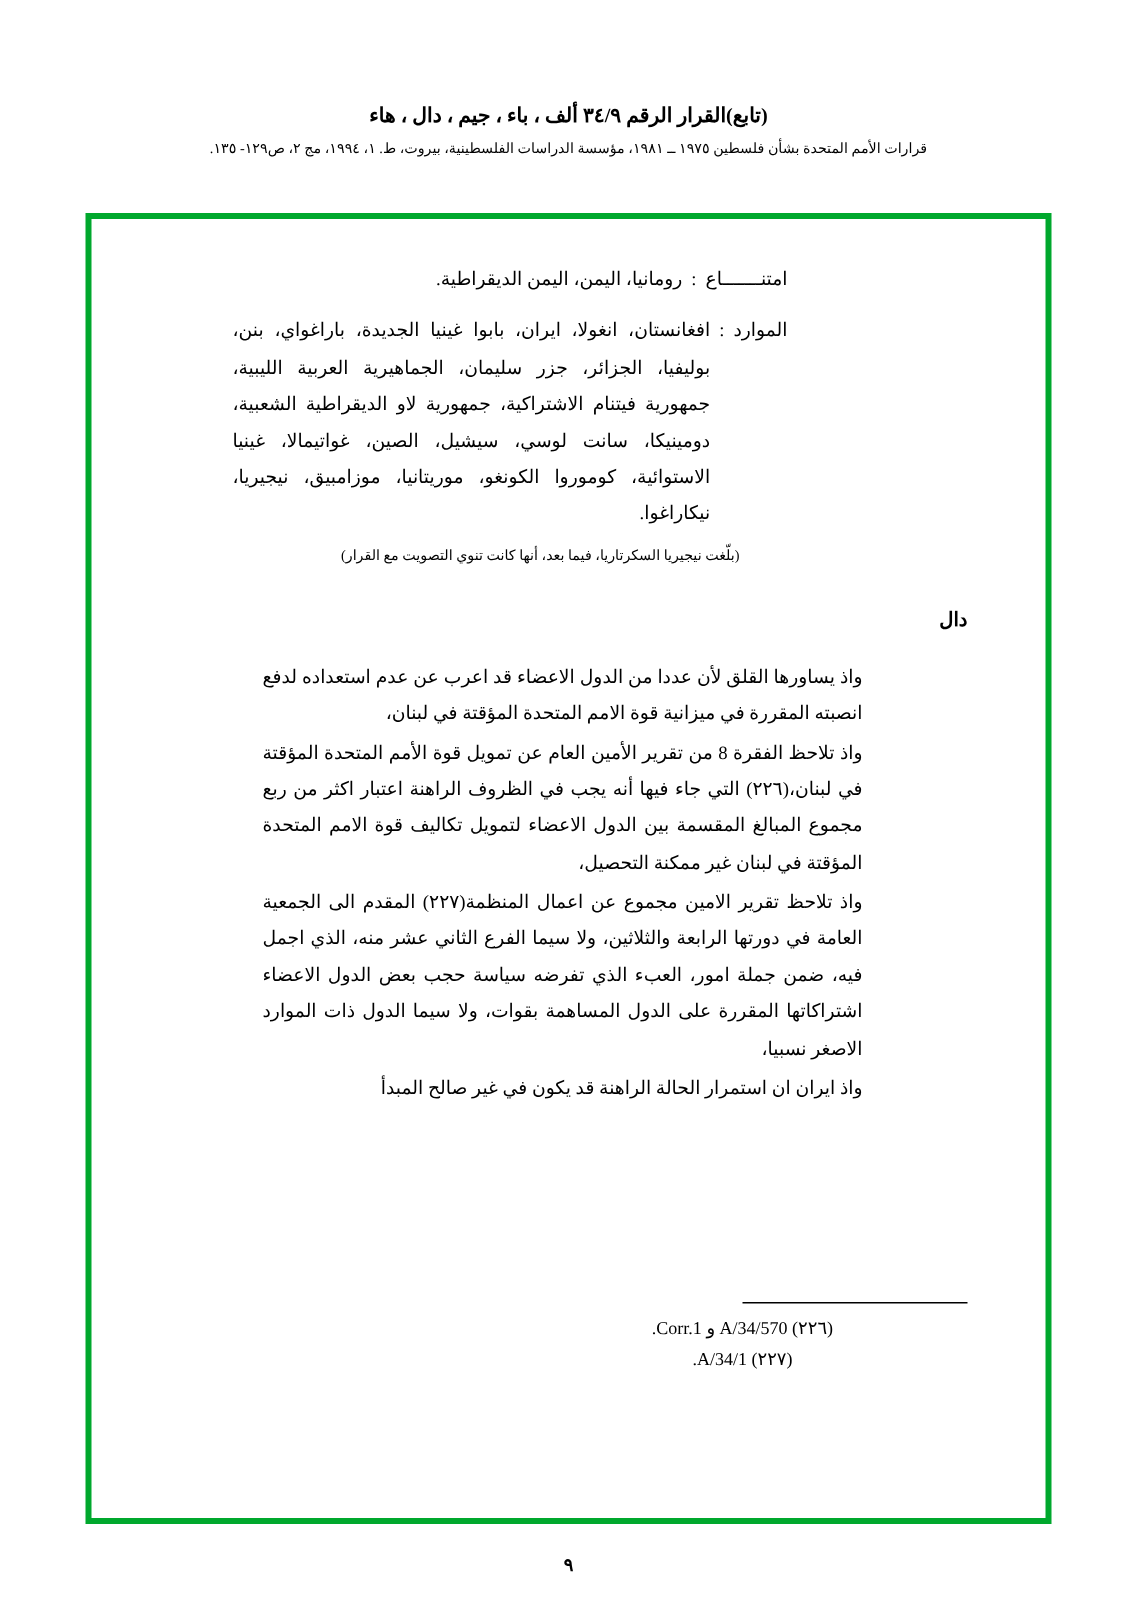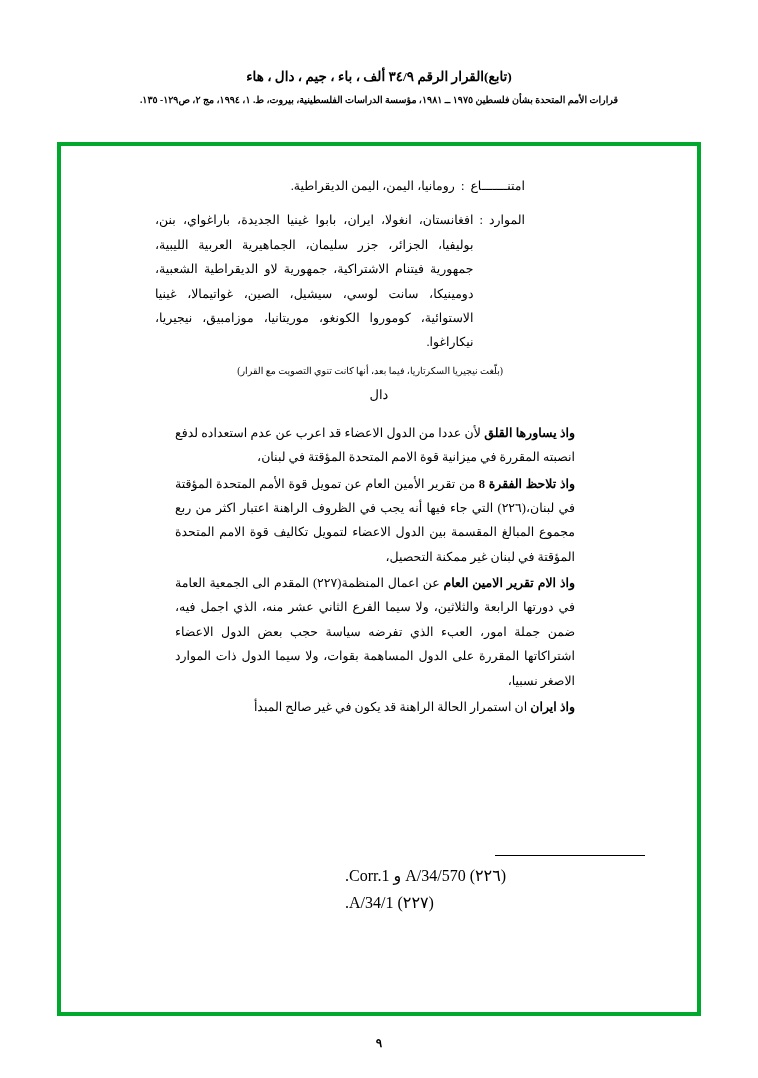--- a/index.html
+++ b/index.html
@@ -34,21 +34,21 @@
   .doc-title {
     font-size: 13.5px;
     font-weight: bold;
     letter-spacing: 0.2px;
     direction: rtl;
     line-height: 1.4;
   }
   .doc-source {
     margin-top: 7px;
     font-size: 9.5px;
-    font-weight: bold;
+    font-weight: normal;
     direction: rtl;
     line-height: 1.4;
     text-align: center;
   }
 
   
   .frame {
     position: absolute;
     top: 142px;
     left: 57px;
@@ -96,33 +96,32 @@
   .vote-names {
     flex: 1 1 auto;
     text-align: justify;
     text-align-last: right;
   }
   .vote-row + .vote-row {
     margin-top: 10px;
   }
   .vote-note {
     margin-top: 8px;
-    margin-right: 22px;
+    margin-right: 32px;
     width: 300px;
     font-size: 9.5px;
     line-height: 1.7;
     direction: rtl;
   }
 
   
   .section-letter {
-    margin-top: 8px;
-    text-align: center;
+    margin-top: 26px;
     font-size: 13px;
-    font-weight: normal;
+    font-weight: bold;
     direction: rtl;
   }
 
   
   .body-block {
     margin-top: 18px;
     width: 400px;
     margin-right: 70px;
     font-size: 12.5px;
     line-height: 1.95;
@@ -132,42 +131,42 @@
   }
   .lead {
     text-align: center;
     margin-bottom: 6px;
   }
   .para {
     margin: 0 0 2px 0;
     text-align: justify;
     text-align-last: right;
   }
-  .para b { font-weight: bold; }
+  .para b { font-weight: normal; }
 
   
   .footnotes {
     position: absolute;
     bottom: 96px;
     right: 52px;
     width: 300px;
     direction: rtl;
     text-align: left;
   }
   .fn-rule {
     width: 150px;
     height: 1px;
     background: #000;
     margin: 0 0 6px auto;
   }
   .fn-line {
-    font-size: 16px;
+    font-size: 12px;
     line-height: 1.7;
     direction: rtl;
-    text-align: left;
+    text-align: center;
     font-family: "Liberation Serif", serif;
   }
 
   .page-number {
     position: absolute;
     top: 1036px;
     left: 0;
     width: 758px;
     text-align: center;
     font-size: 12px;
@@ -202,21 +201,21 @@
         </div>
 
         <div class="vote-note">(بلّغت نيجيريا السكرتاريا، فيما بعد، أنها كانت تنوي التصويت مع القرار)</div>
       </div>
 
       <div class="section-letter">دال</div>
 
       <div class="body-block">
         <div class="para"><b>واذ يساورها القلق</b> لأن عددا من الدول الاعضاء قد اعرب عن عدم استعداده لدفع انصبته المقررة في ميزانية قوة الامم المتحدة المؤقتة في لبنان،</div>
         <div class="para"><b>واذ تلاحظ الفقرة 8</b> من تقرير الأمين العام عن تمويل قوة الأمم المتحدة المؤقتة في لبنان،(٢٢٦) التي جاء فيها أنه يجب في الظروف الراهنة اعتبار اكثر من ربع مجموع المبالغ المقسمة بين الدول الاعضاء لتمويل تكاليف قوة الامم المتحدة المؤقتة في لبنان غير ممكنة التحصيل،</div>
-        <div class="para"><b>واذ الام تقرير الامين العام</b> عن اعمال المنظمة(٢٢٧) المقدم الى الجمعية العامة في دورتها الرابعة والثلاثين، ولا سيما الفرع الثاني عشر منه، الذي اجمل فيه، ضمن جملة امور، العبء الذي تفرضه سياسة حجب بعض الدول الاعضاء اشتراكاتها المقررة على الدول المساهمة بقوات، ولا سيما الدول ذات الموارد الاصغر نسبيا،</div>
+        <div class="para"><b>واذ تلاحظ تقرير الامين مجموع</b> عن اعمال المنظمة(٢٢٧) المقدم الى الجمعية العامة في دورتها الرابعة والثلاثين، ولا سيما الفرع الثاني عشر منه، الذي اجمل فيه، ضمن جملة امور، العبء الذي تفرضه سياسة حجب بعض الدول الاعضاء اشتراكاتها المقررة على الدول المساهمة بقوات، ولا سيما الدول ذات الموارد الاصغر نسبيا،</div>
         <div class="para"><b>واذ ايران</b> ان استمرار الحالة الراهنة قد يكون في غير صالح المبدأ</div>
       </div>
 
     </div>
 
     <div class="footnotes">
       <div class="fn-rule"></div>
       <div class="fn-line">(٢٢٦) A/34/570 و Corr.1.</div>
       <div class="fn-line">(٢٢٧) A/34/1.</div>
     </div>

